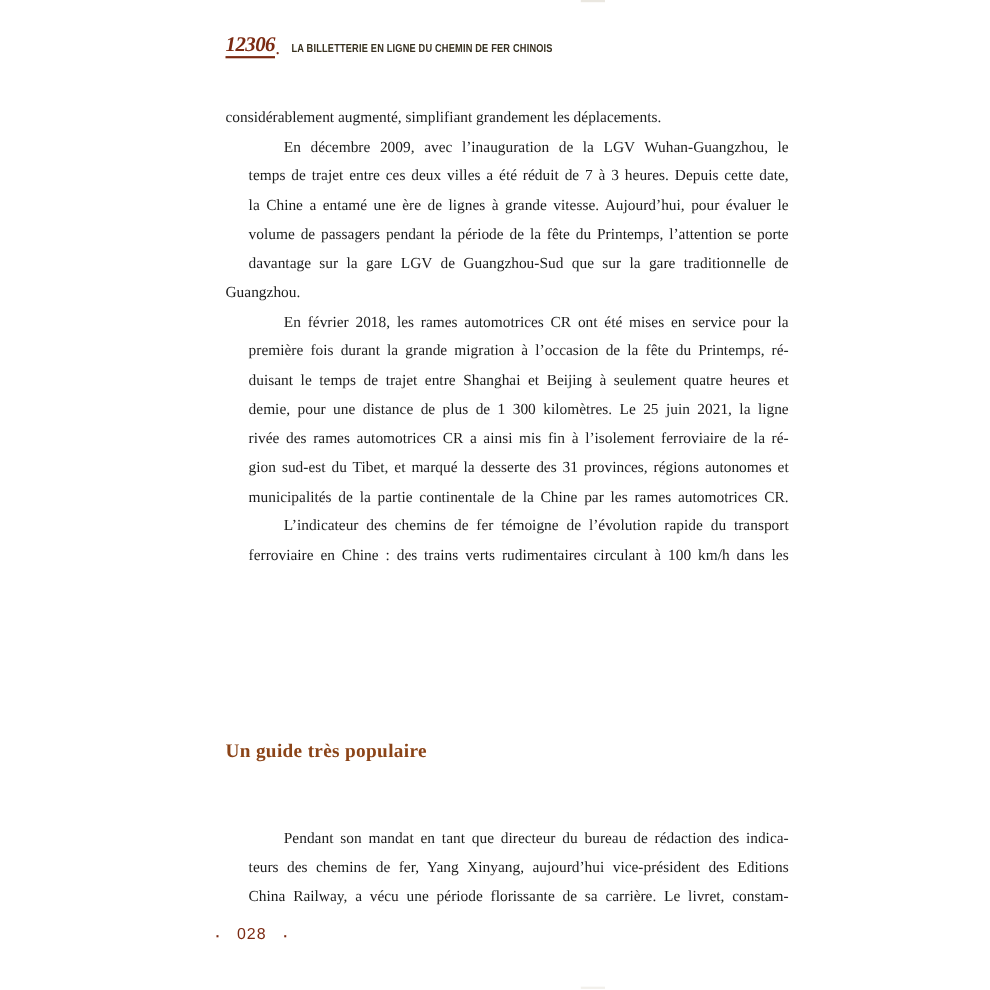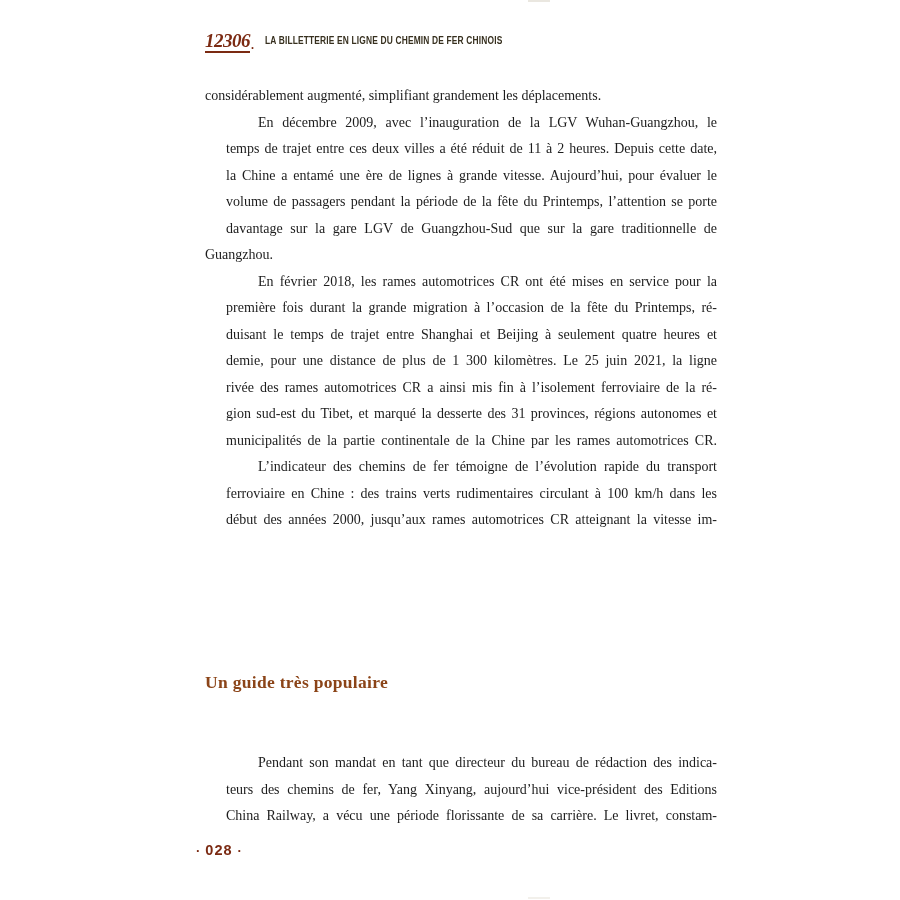--- a/index.html
+++ b/index.html
@@ -10,21 +10,21 @@
     font-family:"Liberation Serif","DejaVu Serif",serif;
     color:#1c1c1c;
     overflow:hidden;
   }
   .crop-mark{position:absolute;background:#d9d3c7;opacity:.55;}
   .crop-top{left:528px;top:0;width:22px;height:2px;}
   .crop-bottom{left:528px;top:897px;width:22px;height:2px;opacity:.35;}
 
   .header{
     position:absolute;left:205px;top:31px;
-    display:flex;align-items:flex-start;
+    display:flex;align-items:center;
   }
   .logo{
     font-family:"Liberation Serif",serif;
     font-style:italic;font-weight:bold;
     font-size:19px;line-height:19px;
     color:#7b2a12;
     border-bottom:2px solid #7b2a12;
     padding-bottom:1px;
     letter-spacing:-0.5px;
   }
@@ -39,21 +39,21 @@
     transform:scaleX(0.8);
     transform-origin:left center;
     white-space:nowrap;
     padding-top:3px;
   }
 
   .textblock{
     position:absolute;left:205px;width:512px;
     font-size:14px;
   }
-  .block-1{top:83px;}
+  .block-1{top:95px;}
   .block-2{top:750px;}
   .line{
     height:26.5px;line-height:26.5px;
     white-space:nowrap;
     overflow:visible;
   }
   .line.just{
     white-space:normal;
     text-align:justify;
     text-align-last:justify;
@@ -72,21 +72,21 @@
     letter-spacing:0.3px;
   }
 
   .page-number{
     position:absolute;left:196px;top:842px;
     color:#7b2a12;
     font-family:"Liberation Sans","DejaVu Sans",sans-serif;
     font-size:14.5px;
     display:flex;align-items:center;
   }
-  .page-number .num{font-weight:bold;margin:0 5px;letter-spacing:1px;}
+  .page-number .num{font-weight:normal;margin:0 15px;letter-spacing:1px;}
   .page-number .dot{font-weight:bold;font-size:13px;}
 </style>
 </head>
 <body>
 
 <div class="page">
 
   <div class="crop-mark crop-top"></div>
   <div class="crop-mark crop-bottom"></div>
 
@@ -95,39 +95,38 @@
     <span class="logo-dot">.</span>
     <span class="tagline">LA BILLETTERIE EN LIGNE DU CHEMIN DE FER CHINOIS</span>
   </div>
 
   <div class="textblock block-1">
       <div>
         <div class="line">considérablement augmenté, simplifiant grandement les déplacements.</div>
       </div>
       <div>
         <div class="line indent just">En décembre 2009, avec l’inauguration de la LGV Wuhan-Guangzhou, le</div>
-        <div class="line just">temps de trajet entre ces deux villes a été réduit de 11 à 2 heures. Depuis cette date,</div>
+        <div class="line just">temps de trajet entre ces deux villes a été réduit de 7 à 3 heures. Depuis cette date,</div>
         <div class="line just">la Chine a entamé une ère de lignes à grande vitesse. Aujourd’hui, pour évaluer le</div>
         <div class="line just">volume de passagers pendant la période de la fête du Printemps, l’attention se porte</div>
         <div class="line just">davantage sur la gare LGV de Guangzhou-Sud que sur la gare traditionnelle de</div>
         <div class="line">Guangzhou.</div>
       </div>
       <div>
         <div class="line indent just">En février 2018, les rames automotrices CR ont été mises en service pour la</div>
         <div class="line just">première fois durant la grande migration à l’occasion de la fête du Printemps, ré-</div>
         <div class="line just">duisant le temps de trajet entre Shanghai et Beijing à seulement quatre heures et</div>
         <div class="line just">demie, pour une distance de plus de 1 300 kilomètres. Le 25 juin 2021, la ligne</div>
         <div class="line just">rivée des rames automotrices CR a ainsi mis fin à l’isolement ferroviaire de la ré-</div>
         <div class="line just">gion sud-est du Tibet, et marqué la desserte des 31 provinces, régions autonomes et</div>
         <div class="line just">municipalités de la partie continentale de la Chine par les rames automotrices CR.</div>
       </div>
       <div>
         <div class="line indent just">L’indicateur des chemins de fer témoigne de l’évolution rapide du transport</div>
         <div class="line just">ferroviaire en Chine : des trains verts rudimentaires circulant à 100 km/h dans les</div>
-        <div class="line just">début des années 2000, jusqu’aux rames automotrices CR atteignant la vitesse im-</div>
       </div>
     </div>
 
   <div class="section-heading">Un guide très populaire</div>
 
   <div class="textblock block-2">
       <div>
         <div class="line indent just">Pendant son mandat en tant que directeur du bureau de rédaction des indica-</div>
         <div class="line just">teurs des chemins de fer, Yang Xinyang, aujourd’hui vice-président des Editions</div>
         <div class="line just">China Railway, a vécu une période florissante de sa carrière. Le livret, constam-</div>

